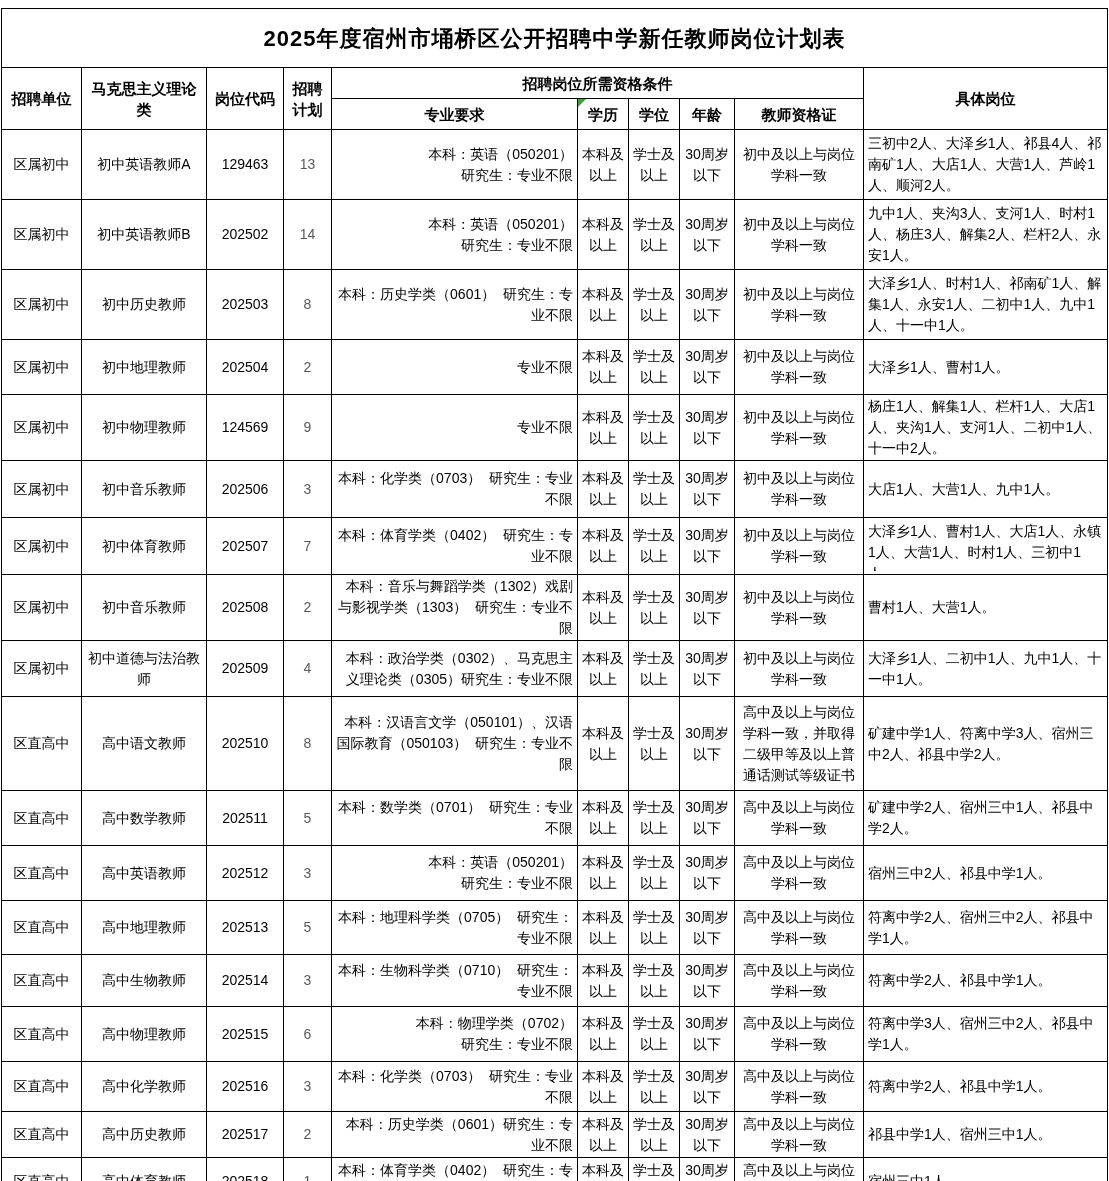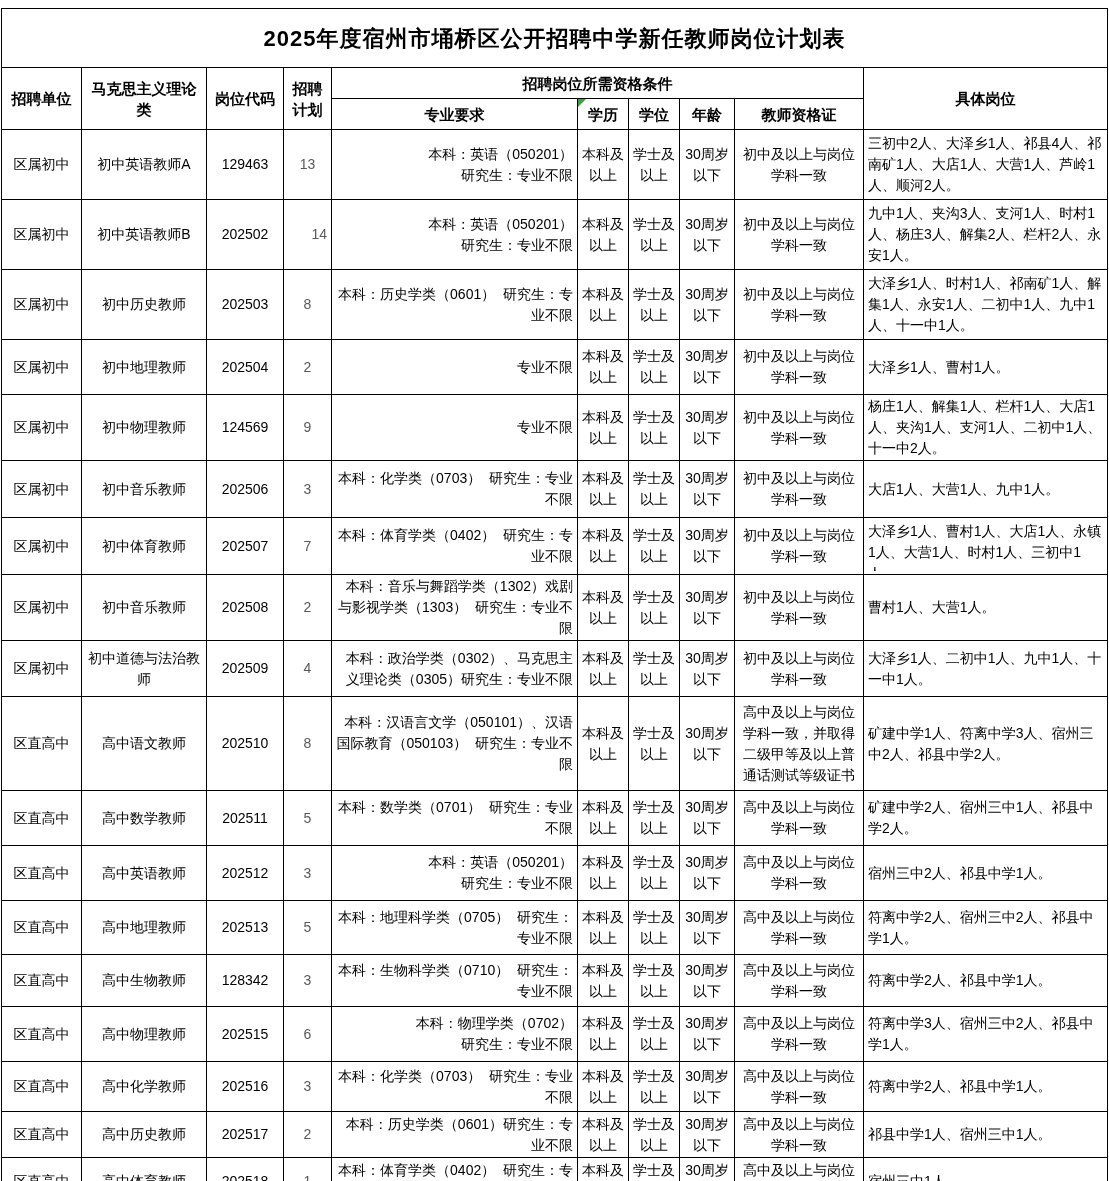--- a/index.html
+++ b/index.html
@@ -138,21 +138,21 @@
       <tr>
     <td>
           <span class="cw">区属初中</span>
         </td>
     <td>
           <span class="cw">初中英语教师B</span>
         </td>
     <td>
           <span class="cw">202502</span>
         </td>
-    <td class="plan" style="color: rgb(89, 89, 89); text-align: right;">
+    <td class="plan" style="color: rgb(89, 89, 89);">
           <span class="cw">14</span>
         </td>
     <td class="al major">
           <span class="cw">本科：英语（050201）
 研究生：专业不限</span>
         </td>
     <td>
           <span class="cw">本科及以上</span>
         </td>
     <td>
@@ -522,21 +522,21 @@
         </td>
   </tr>
       <tr>
     <td>
           <span class="cw">区直高中</span>
         </td>
     <td>
           <span class="cw">高中生物教师</span>
         </td>
     <td>
-          <span class="cw">128342</span>
+          <span class="cw">202514</span>
         </td>
     <td class="plan" style="color: rgb(89, 89, 89);">
           <span class="cw">3</span>
         </td>
     <td class="al major">
           <span class="cw">本科：生物科学类（0710）  研究生：专业不限</span>
         </td>
     <td>
           <span class="cw">本科及以上</span>
         </td>

